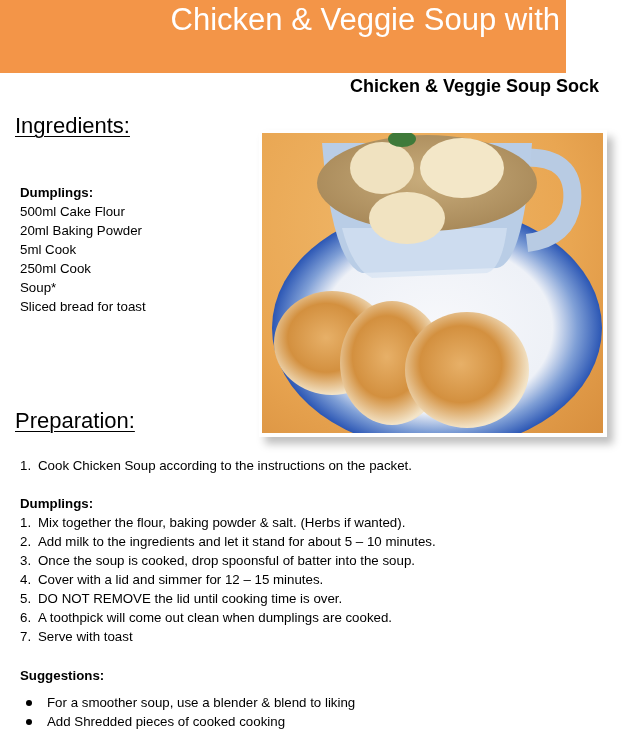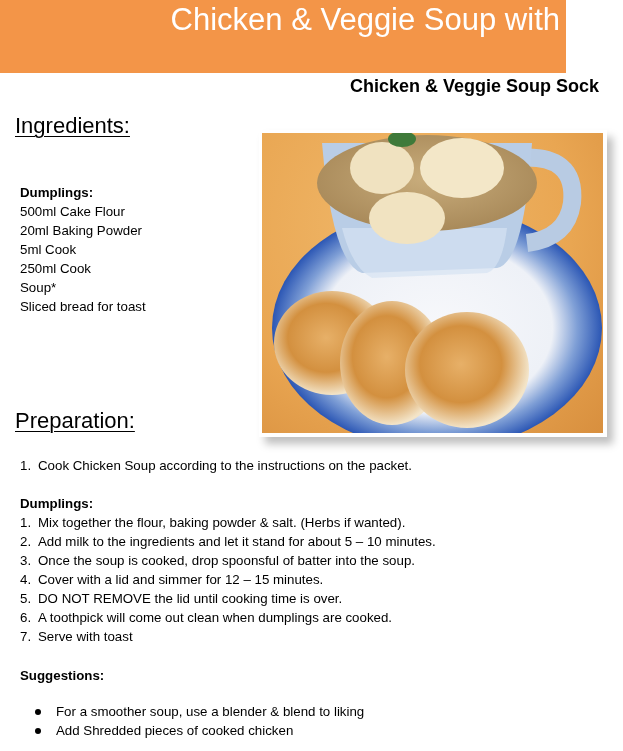--- a/index.html
+++ b/index.html
@@ -26,21 +26,21 @@
            background: radial-gradient(ellipse at 40% 30%, #f0b86a 0%, #e9a652 60%, #d88f3e 100%); }
 
   .step1 { position:absolute; left:20px; top:456px; font-size:13.3px; line-height:19px; }
   .prep-dumplings { position:absolute; left:20px; top:494px; font-size:13.3px; line-height:19px; }
   .prep-dumplings .sub, .suggest .sub { font-weight:bold; }
   ol.steps { margin:0; padding:0; list-style:none; }
   ol.steps li { position:relative; padding-left:18px; }
   ol.steps li .num { position:absolute; left:0; }
 
   .suggest { position:absolute; left:20px; top:666px; font-size:13.3px; line-height:19px; }
-  ul.bul { margin:17px; padding:0; list-style:none; }
+  ul.bul { margin:8px; padding:0; list-style:none; }
   ul.bul li { position:relative; padding-left:19px; }
   ul.bul li::before { content:""; position:absolute; left:-2px; top:7px; width:6px; height:6px; border-radius:50%; background:#000; }
 </style>
 </head>
 <body>
 
 <div class="banner">
   <div class="title">
     <div>Chicken &amp; Veggie Soup with</div>
   </div>
@@ -117,15 +117,15 @@
     <li><span class="num">5.</span><span>DO NOT REMOVE the lid until cooking time is over.</span></li>
     <li><span class="num">6.</span><span>A toothpick will come out clean when dumplings are cooked.</span></li>
     <li><span class="num">7.</span><span>Serve with toast</span></li>
   </ol>
 </div>
 
 <div class="suggest">
   <div class="sub">Suggestions:</div>
   <ul class="bul">
     <li>For a smoother soup, use a blender &amp; blend to liking</li>
-    <li>Add Shredded pieces of cooked chicken</li>
+    <li>Add Shredded pieces of cooked cooking</li>
   </ul>
 </div>
 
 </body></html>

